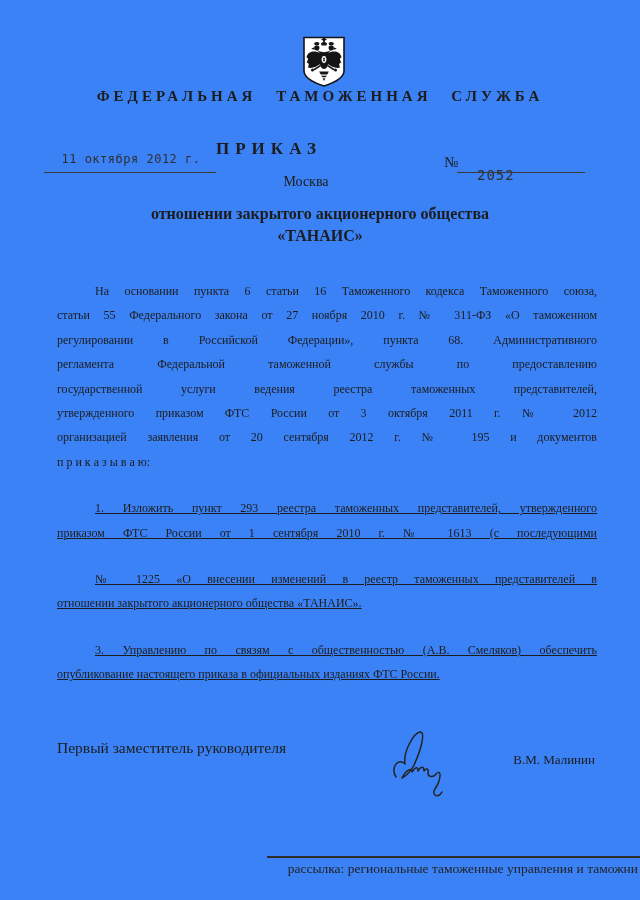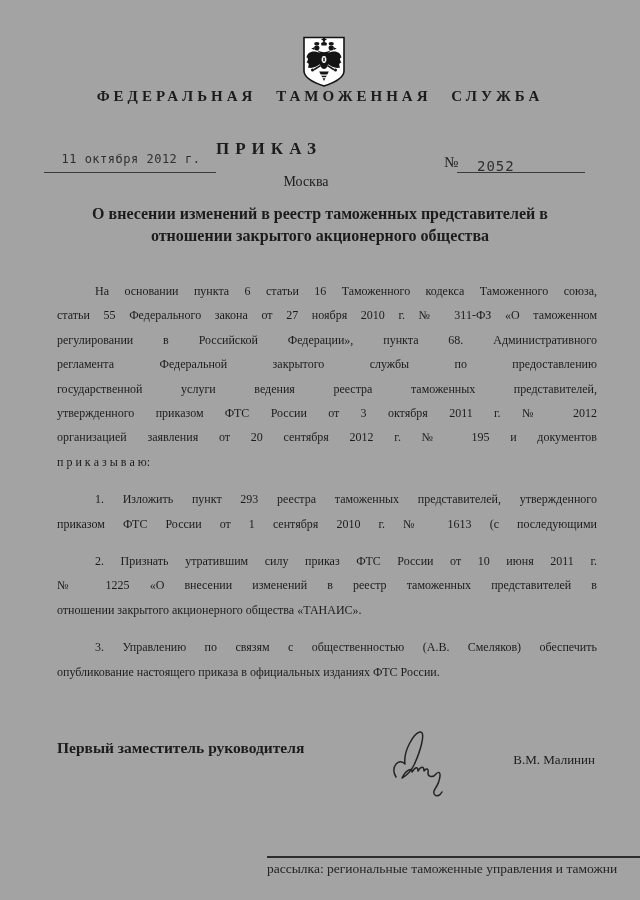--- a/index.html
+++ b/index.html
@@ -1,70 +1,70 @@
 <!DOCTYPE html>
 <html><head>
 <meta charset="utf-8">
 <style>
   html,body{margin:0;padding:0;background:#e8e8e8;}
   .page{
     position:relative;width:640px;height:900px;margin:0 auto;
-    background:#a3a3a3;color:#1c1c1c;overflow:hidden;
+    background:#3b82f6;color:#1c1c1c;overflow:hidden;
     font-family:"Liberation Serif", serif;
   }
   
   .emblem{position:absolute;left:301px;top:35px;width:46px;height:54px;}
   .agency{
     position:absolute;left:0;top:88px;width:640px;text-align:center;
     font-weight:bold;font-size:15px;letter-spacing:4px;word-spacing:12px;
   }
   .doctype{
     position:absolute;left:0;top:139px;width:538px;text-align:center;
     font-weight:bold;font-size:17px;letter-spacing:6px;
   }
   .date-field{
     position:absolute;left:46px;top:152px;width:170px;text-align:center;
     font-family:"DejaVu Sans Mono", monospace;font-size:12px;color:#2f2f2f;
     letter-spacing:0.5px;white-space:nowrap;
   }
   .date-underline{position:absolute;left:44px;top:172px;width:172px;border-top:1.7px solid #3a3a3a;}
   .num-label{position:absolute;left:444px;top:154px;font-size:15px;}
   .num-value{
-    position:absolute;left:477px;top:158px;
+    position:absolute;left:477px;top:167px;
     font-family:"DejaVu Sans Mono", monospace;font-size:14px;color:#2f2f2f;letter-spacing:1px;
   }
   .num-underline{position:absolute;left:457px;top:172px;width:128px;border-top:1.7px solid #3a3a3a;}
   .city{position:absolute;left:0;top:174px;width:548px;text-align:center;font-size:14px;padding-left:32px;}
   
   .doc-title{
     position:absolute;left:50px;top:203px;width:540px;text-align:center;
     font-weight:bold;font-size:16px;line-height:21.5px;
   }
   
   .body-text{
     position:absolute;left:57px;top:279px;width:540px;
     font-size:12px;line-height:24.4px;
   }
-  .para:not(:first-child){margin-top:13px;}
+  .para:not(:first-child){margin-top:22px;text-decoration:underline;}
   .para .line{text-align:justify;text-align-last:justify;}
   .para .line:first-child{padding-left:38px;}
   .para .line.last{text-align-last:left;}
   
   .sig-position{
     position:absolute;left:57px;top:738px;width:330px;
-    font-size:15.5px;line-height:19.5px;font-weight:bold;
+    font-size:15.5px;line-height:19.5px;
   }
   .sig-scribble{position:absolute;left:386px;top:727px;width:86px;height:84px;}
   .sig-name{
     position:absolute;right:45px;top:752px;font-size:13px;white-space:nowrap;
   }
   
   .footer-line{position:absolute;left:267px;top:856px;width:373px;border-top:2px solid #2c2c2c;}
   .footer-text{
-    position:absolute;left:267px;top:861px;width:371px;
+    position:absolute;left:267px;top:861px;width:371px;text-align:right;
     font-size:13.5px;color:#232323;
   }
 </style>
 </head>
 <body>
 
 <div class="page">
 
   <div class="emblem">
     <svg viewBox="0 0 46 54" width="46" height="54">
@@ -111,41 +111,40 @@
   <div class="date-field">11 октября 2012 г.</div>
   <div class="date-underline"></div>
 
   <span class="num-label">№</span>
   <span class="num-value">2052</span>
   <div class="num-underline"></div>
 
   <div class="city">Москва</div>
 
   <div class="doc-title">
-    <div>О внесении изменений в реестр таможенных представителей в</div>
     <div>отношении закрытого акционерного общества</div>
+    <div>«ТАНАИС»</div>
   </div>
 
   <div class="body-text">
     <div class="para">
         <div class="line">На основании пункта 6 статьи 16 Таможенного кодекса Таможенного союза,</div>
         <div class="line">статьи 55 Федерального закона от 27 ноября 2010 г. № 311-ФЗ «О таможенном</div>
         <div class="line">регулировании в Российской Федерации», пункта 68. Административного</div>
-        <div class="line">регламента Федеральной закрытого службы по предоставлению</div>
+        <div class="line">регламента Федеральной таможенной службы по предоставлению</div>
         <div class="line">государственной услуги ведения реестра таможенных представителей,</div>
         <div class="line">утвержденного приказом ФТС России от 3 октября 2011 г. № 2012</div>
         <div class="line">организацией заявления от 20 сентября 2012 г. № 195 и документов</div>
         <div class="line last">п р и к а з ы в а ю:</div>
       </div>
     <div class="para">
         <div class="line">1. Изложить пункт 293 реестра таможенных представителей, утвержденного</div>
         <div class="line">приказом ФТС России от 1 сентября 2010 г. № 1613 (с последующими</div>
       </div>
     <div class="para">
-        <div class="line">2. Признать утратившим силу приказ ФТС России от 10 июня 2011 г.</div>
         <div class="line">№ 1225 «О внесении изменений в реестр таможенных представителей в</div>
         <div class="line last">отношении закрытого акционерного общества «ТАНАИС».</div>
       </div>
     <div class="para">
         <div class="line">3. Управлению по связям с общественностью (А.В. Смеляков) обеспечить</div>
         <div class="line last">опубликование настоящего приказа в официальных изданиях ФТС России.</div>
       </div>
   </div>
 
   <div class="sig-position">

